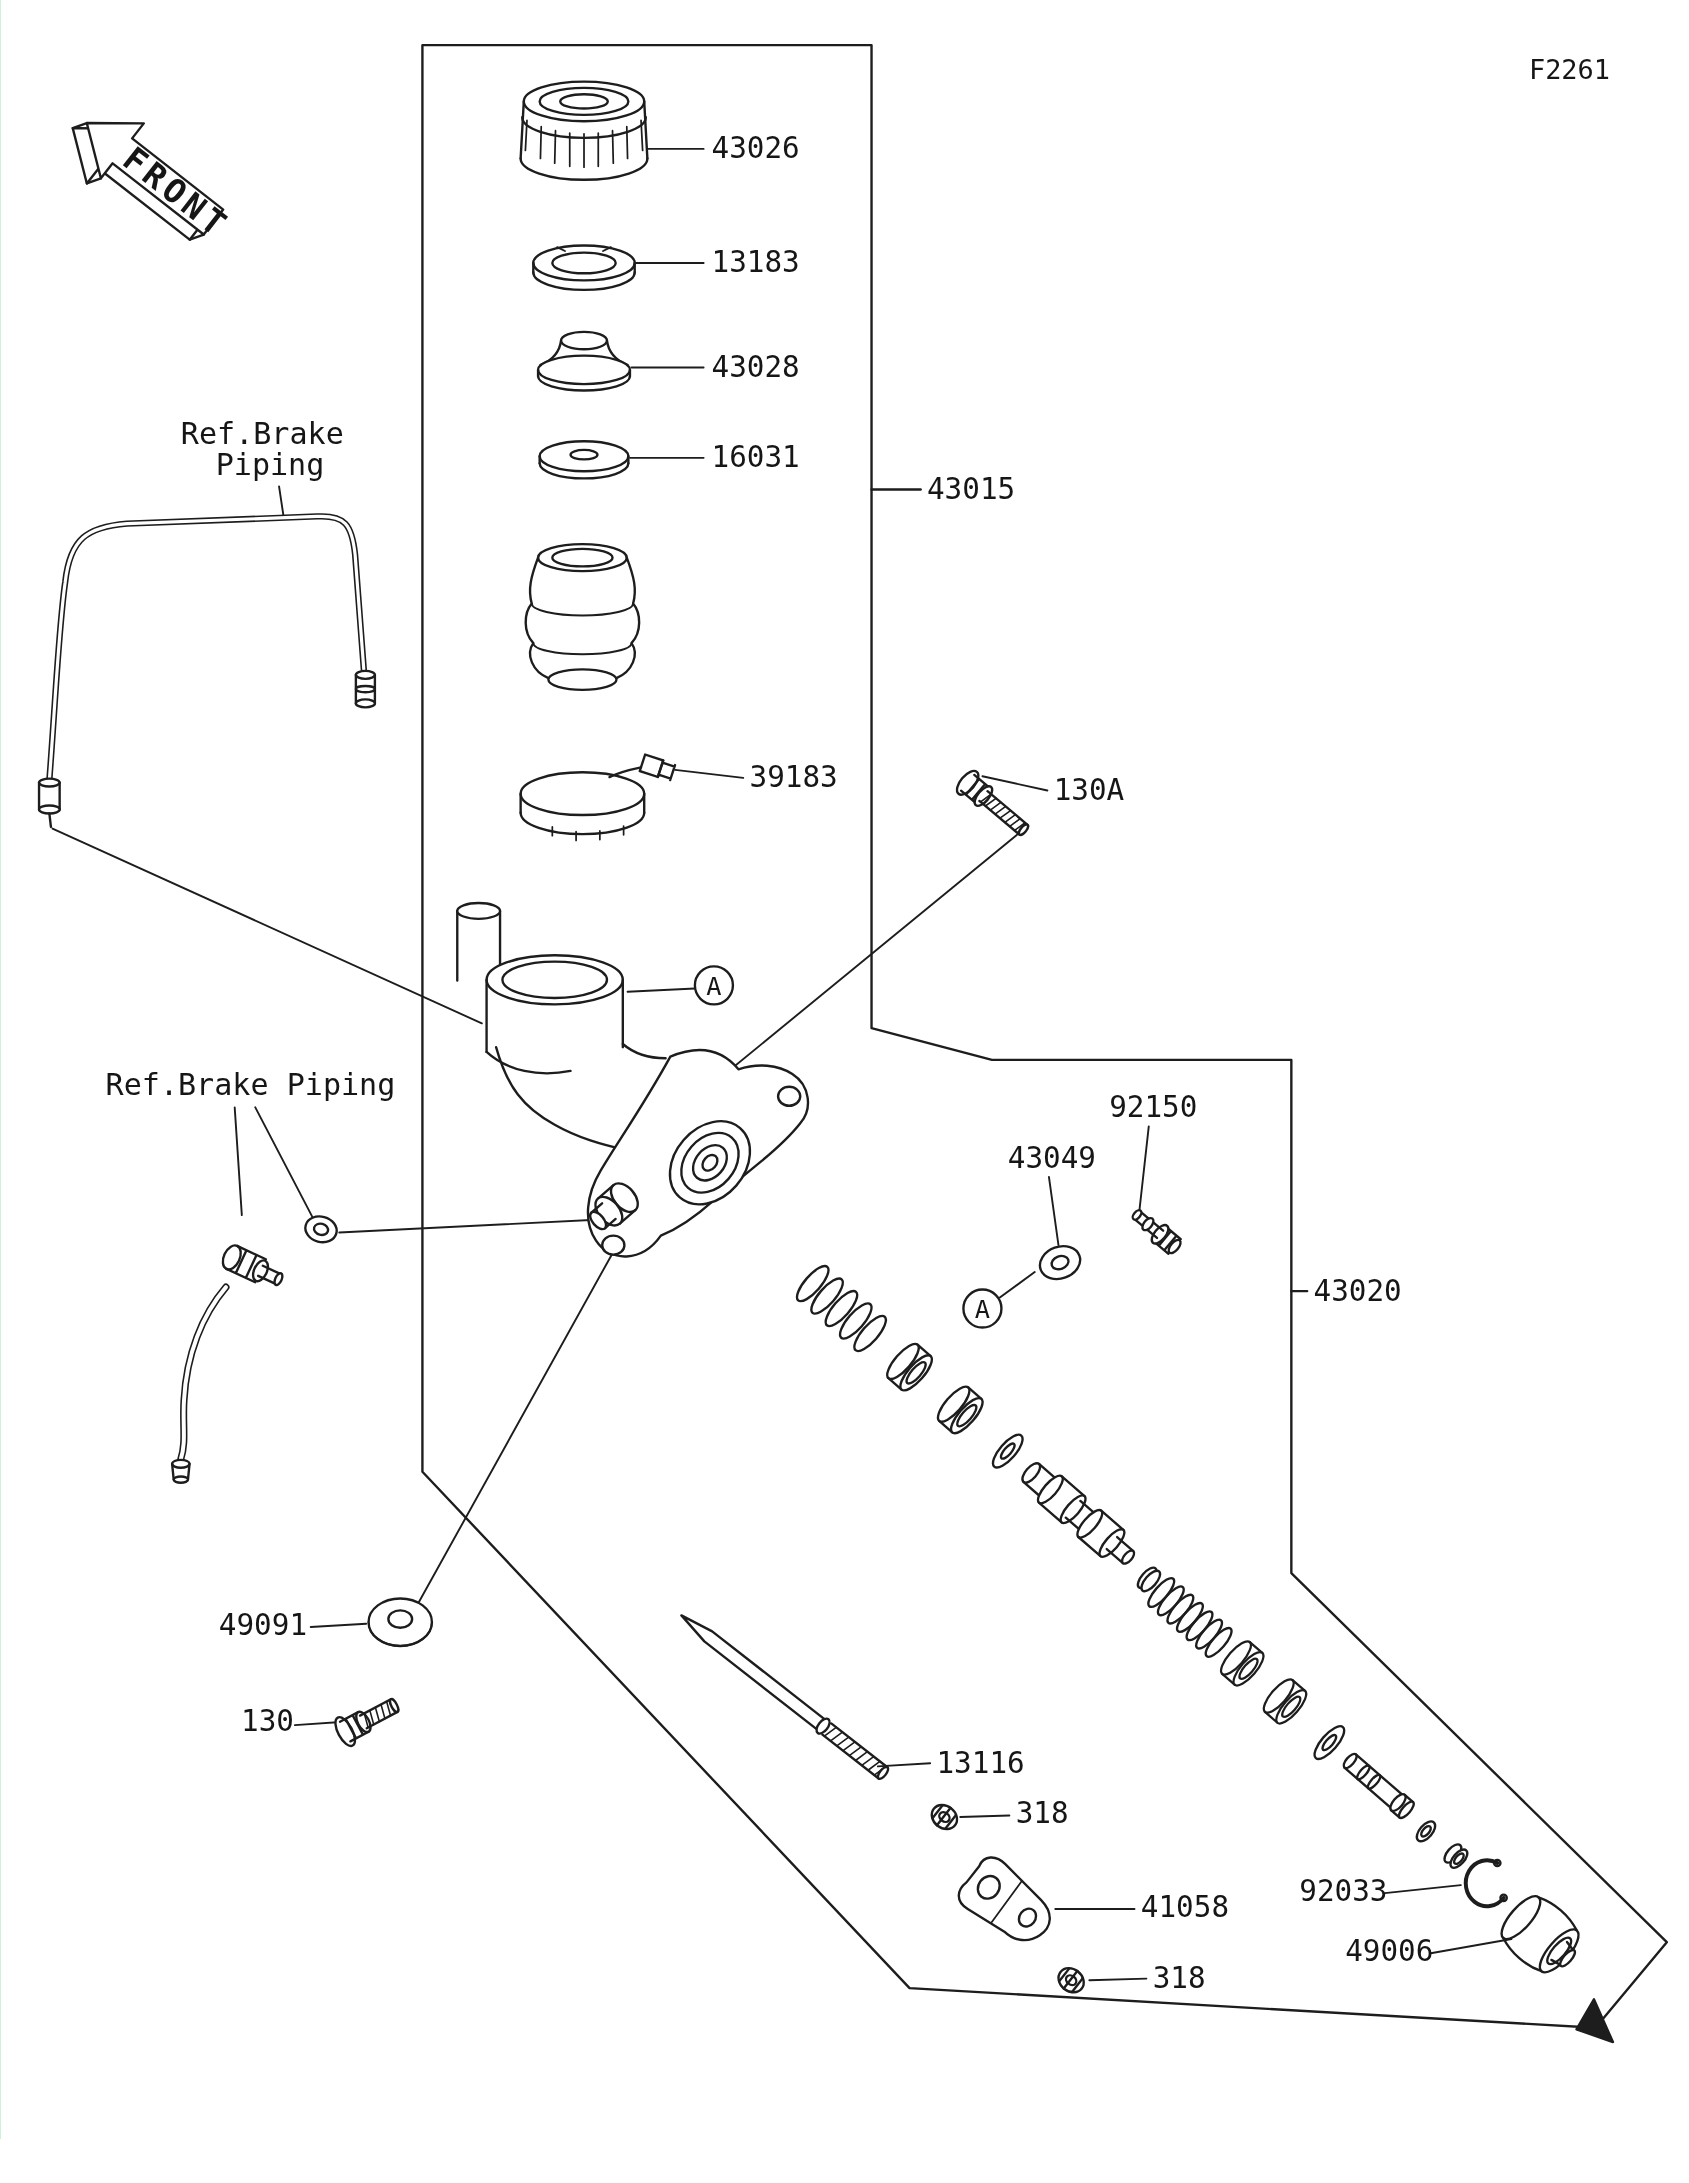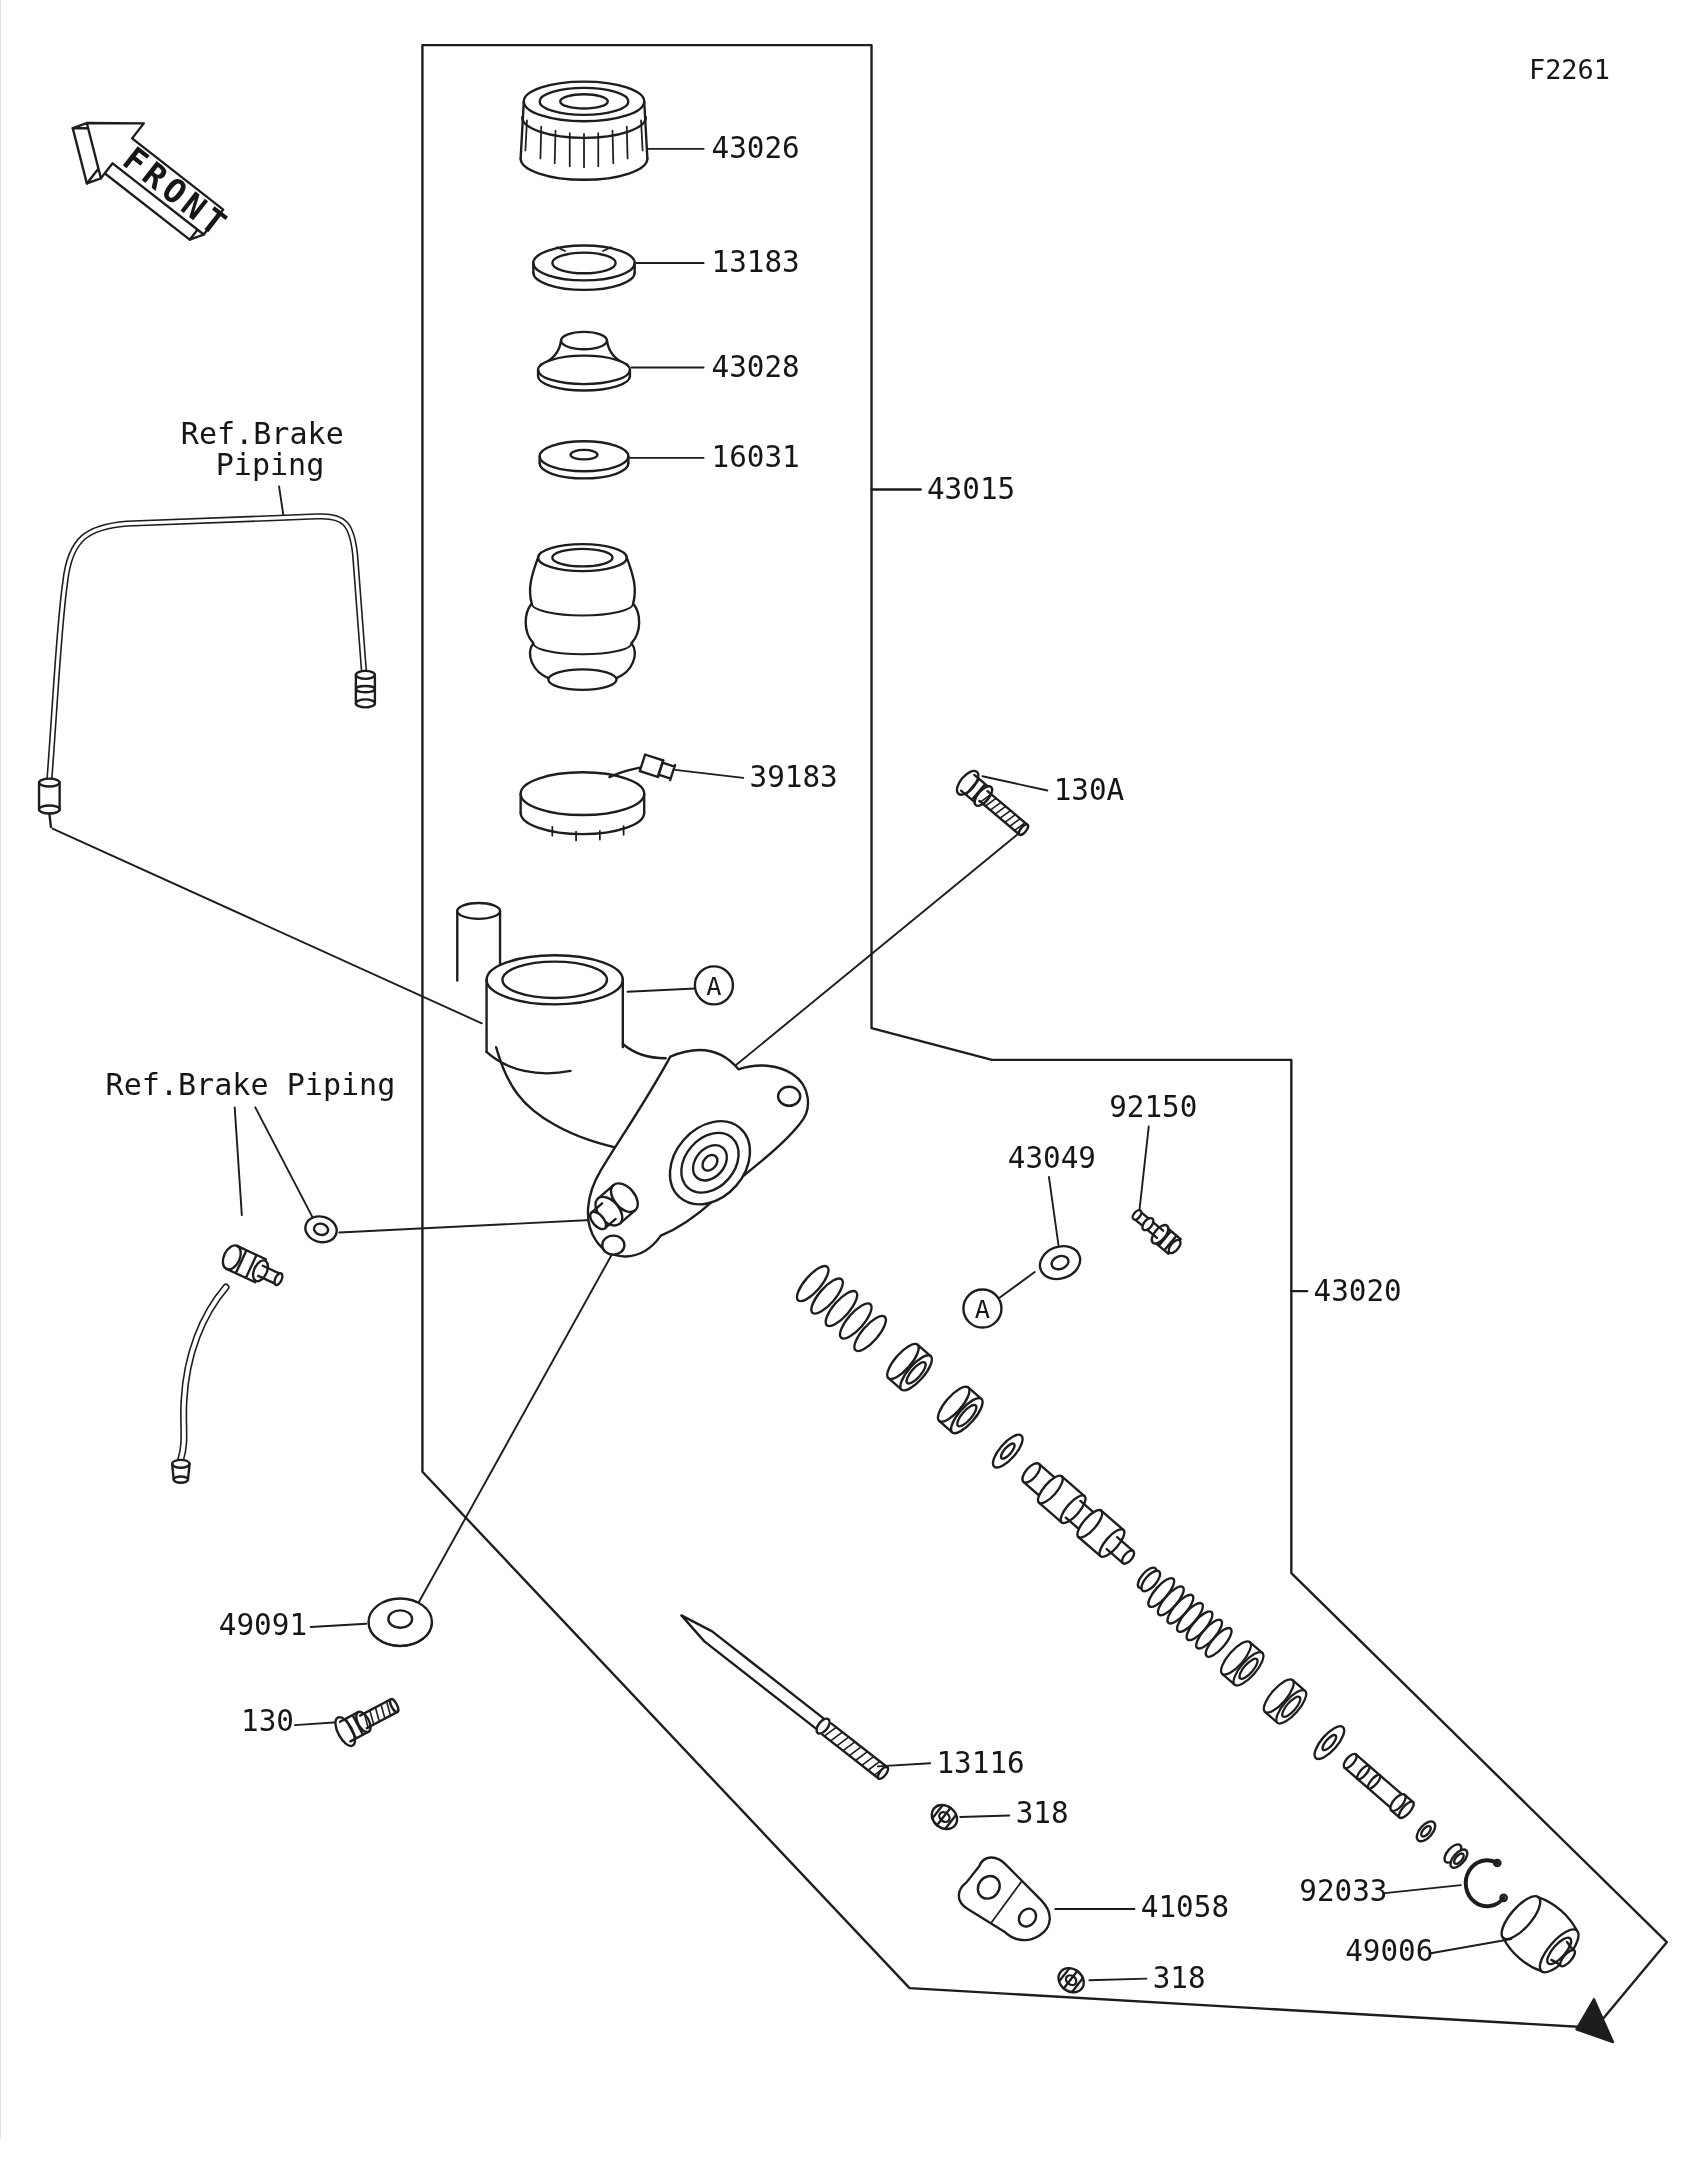--- a/index.html
+++ b/index.html
@@ -1,16 +1,16 @@
 <!DOCTYPE html>
 <html style="font-size:12.7px"><head>
 <meta charset="utf-8">
 <style>
   html,body{margin:0;padding:0;background:#ffffff;}
-  .stage{position:relative;width:1690px;height:2139px;background:#3b82f6;overflow:hidden;}
+  .stage{position:relative;width:1690px;height:2139px;background:#22c55e;overflow:hidden;}
   svg{display:block;}
   .t{stroke:none;fill:#161616;font-family:"DejaVu Sans Mono","Liberation Mono",monospace;}
   .lbl{font-size:37px;}
   .ref{font-size:38px;}
   .fig{font-size:34px;}
   .amark{font-size:32px;text-anchor:middle;}
   .front{font-size:42px;font-weight:bold;letter-spacing:6px;}
 </style>
 </head>
 <body>

